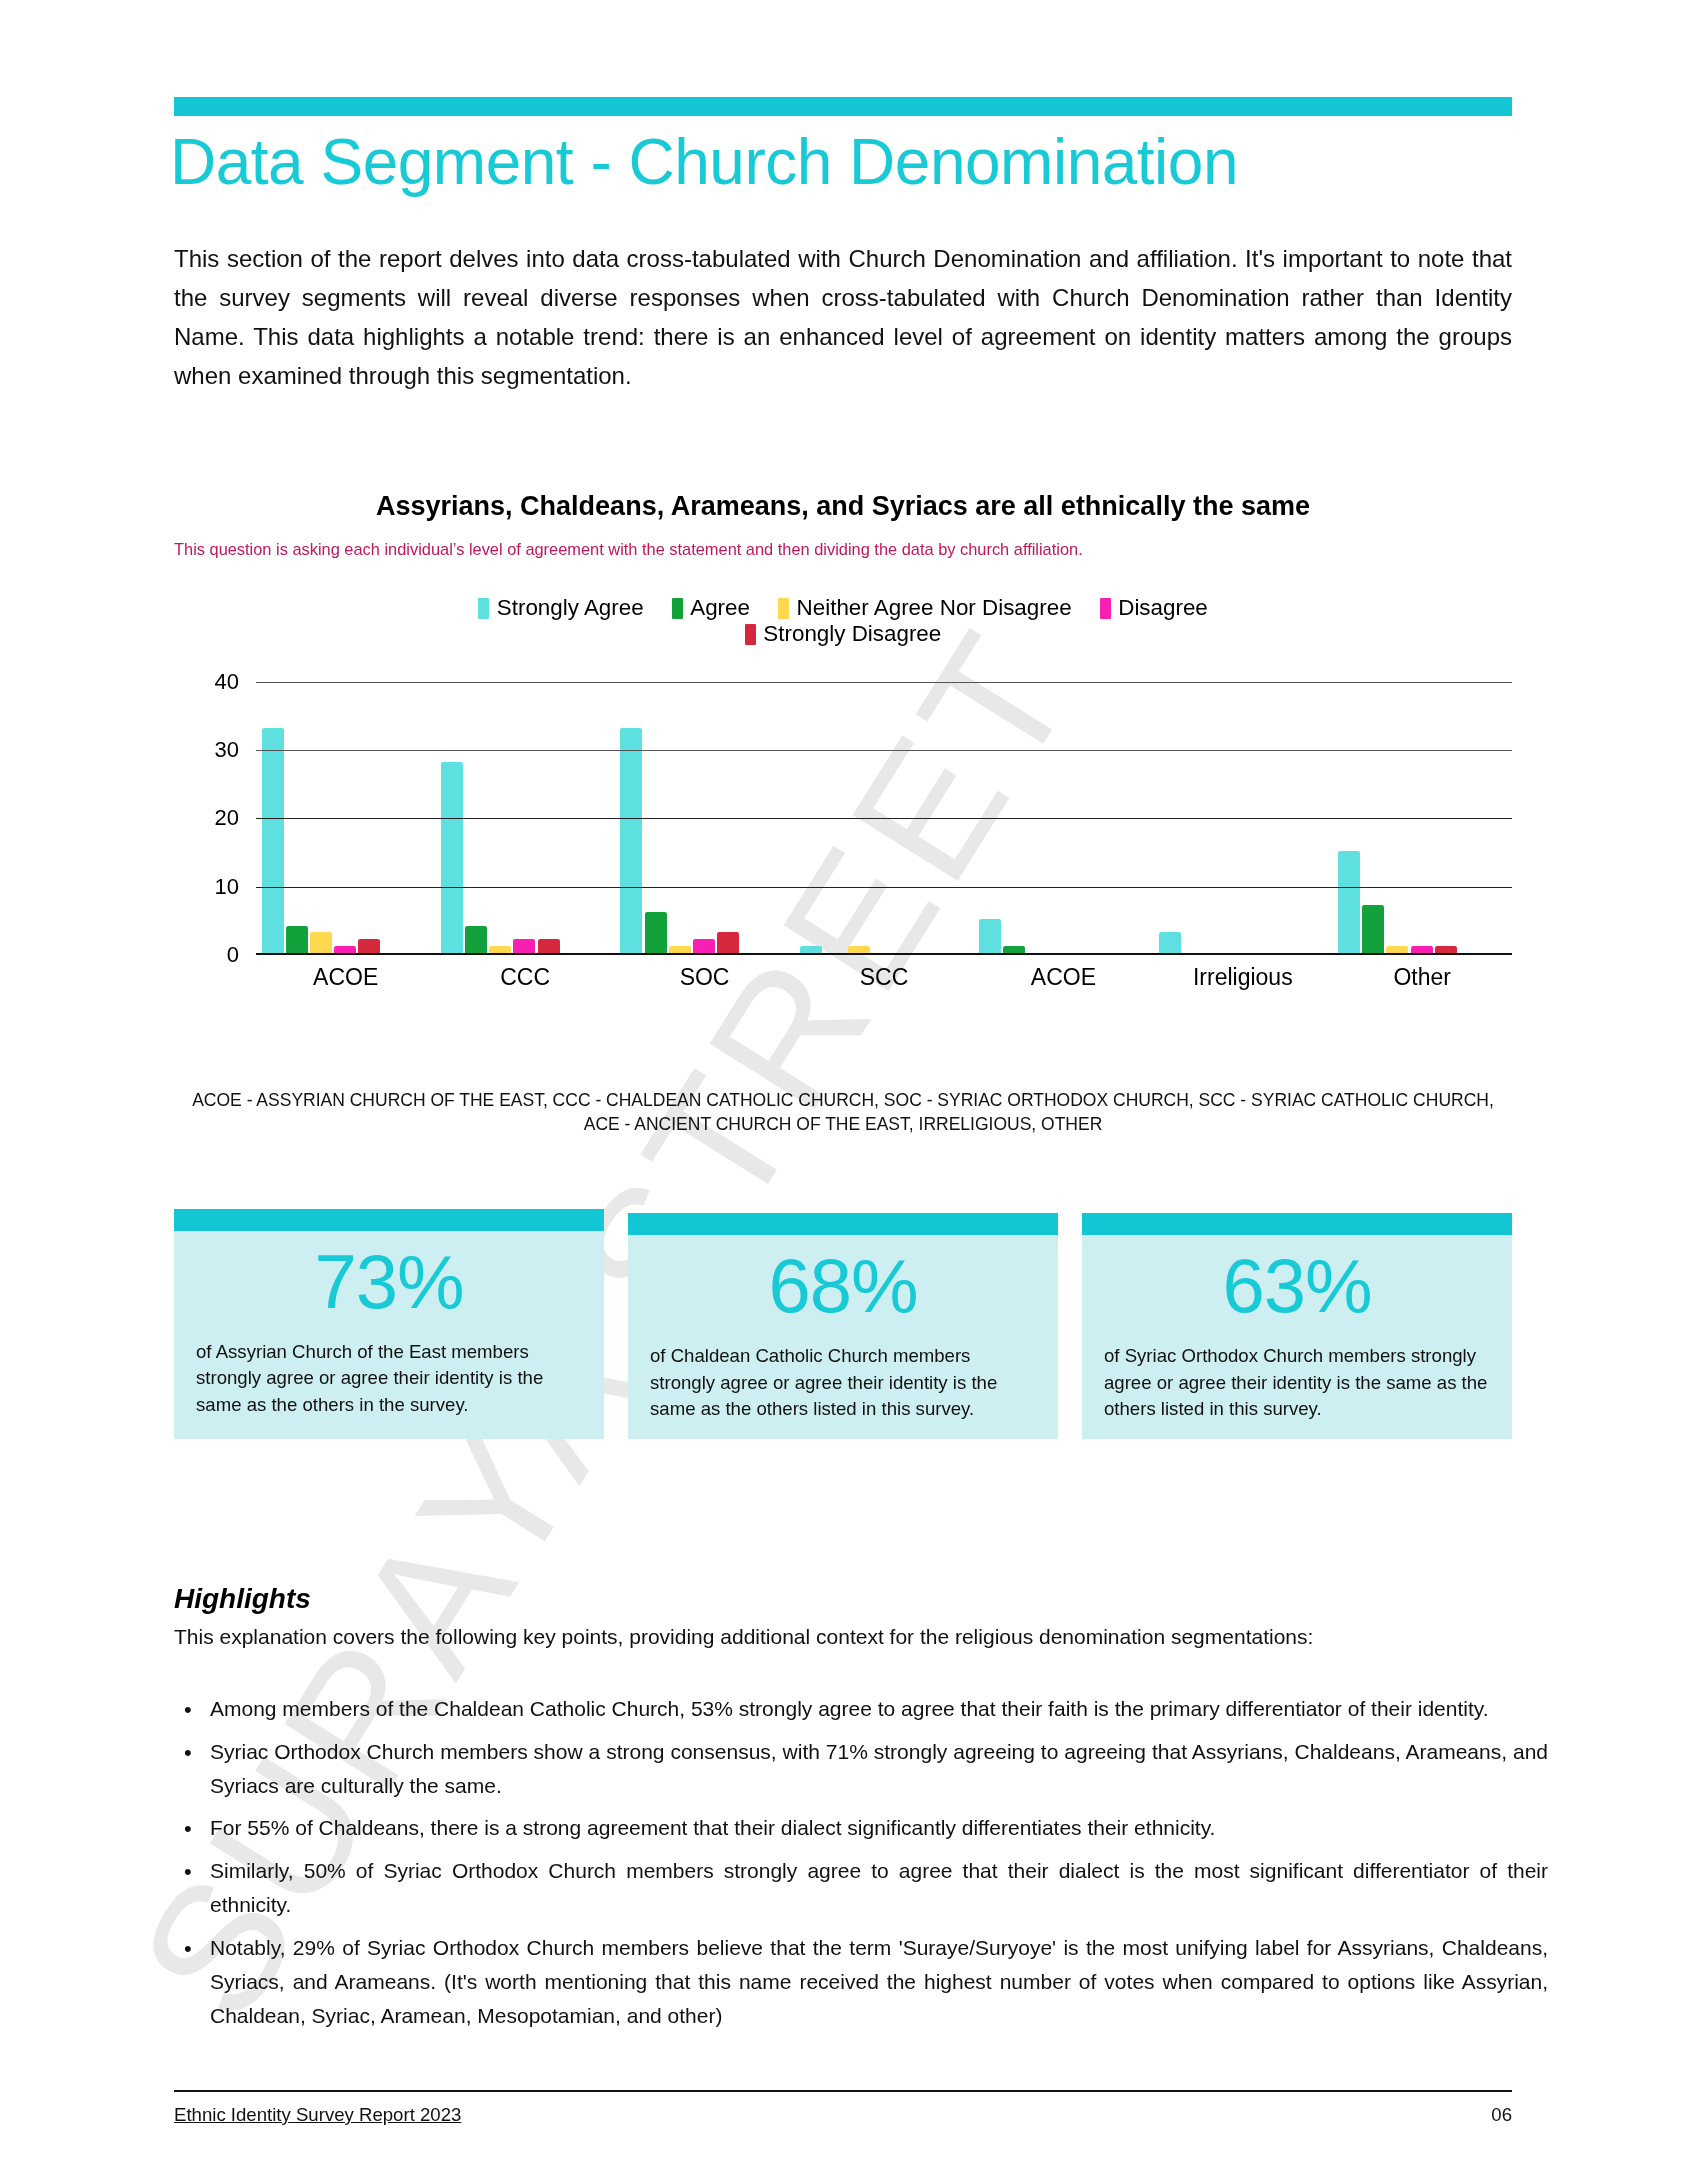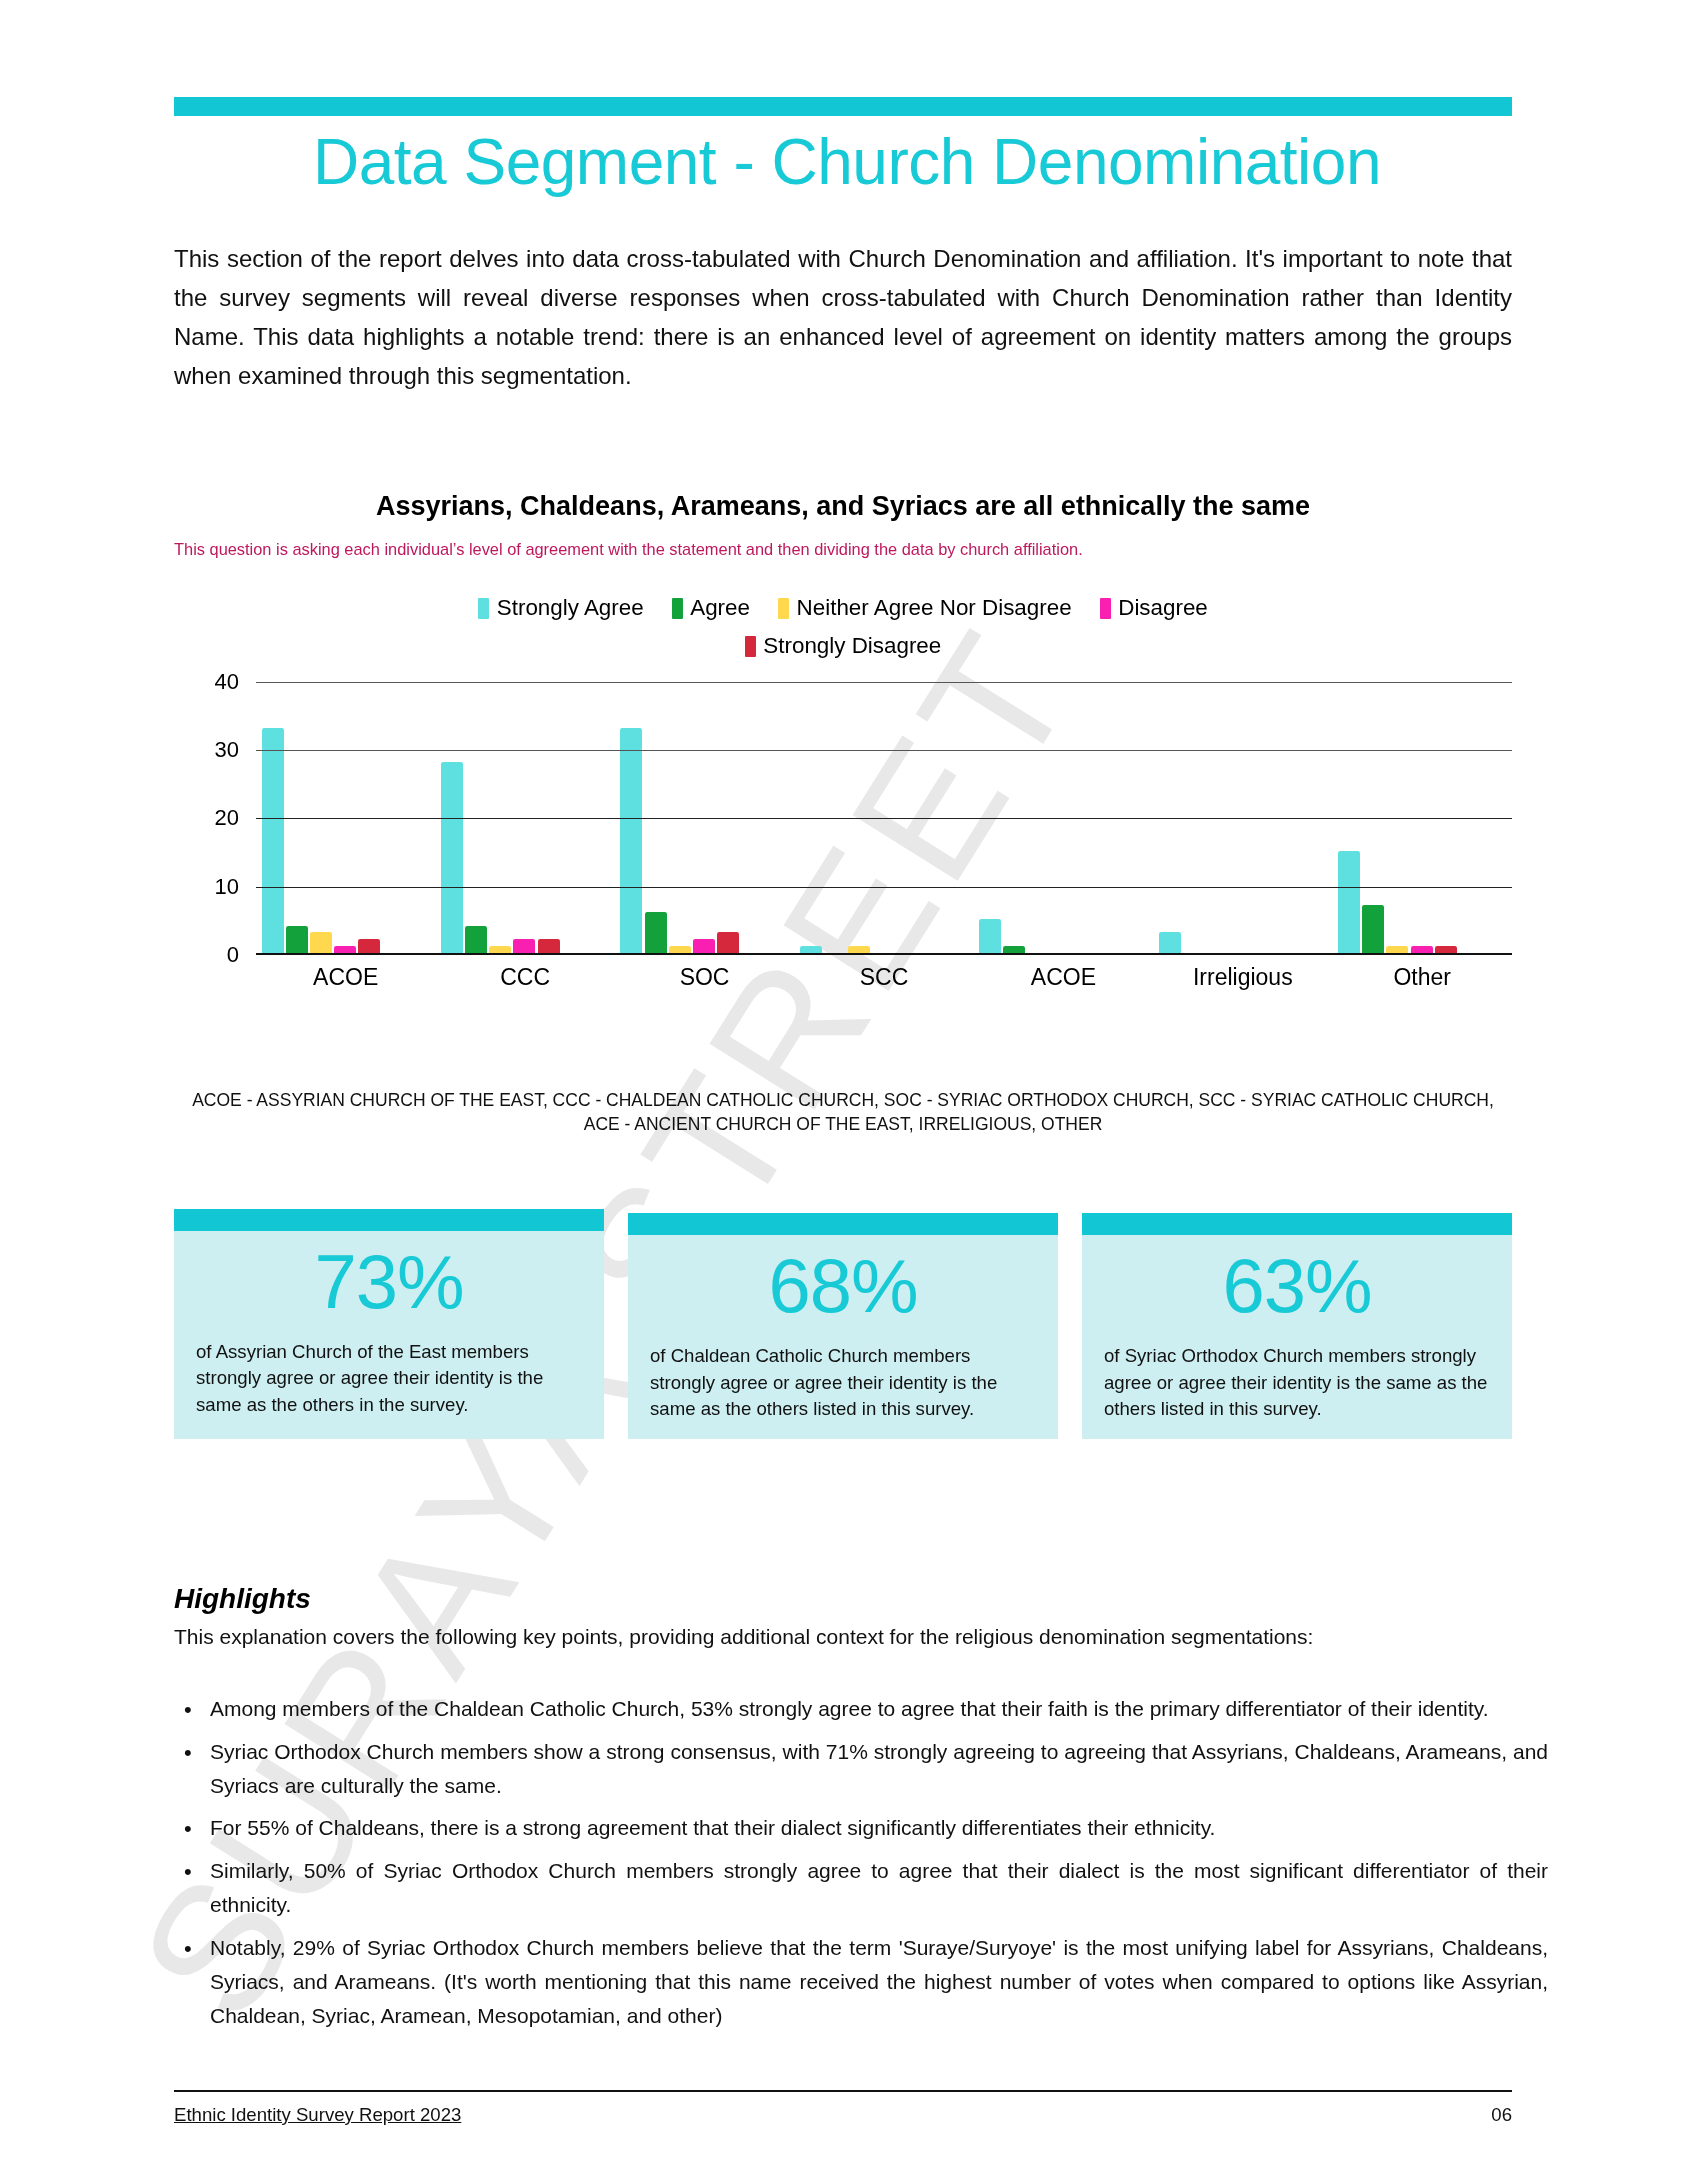--- a/index.html
+++ b/index.html
@@ -33,42 +33,41 @@
   .content{position:absolute;inset:0;z-index:10;}
 
   .topbar{
     position:absolute;left:174px;top:97px;width:1338px;height:18.6px;
     background:#13c6d4;
   }
   .title{
     position:absolute;left:170px;top:130px;width:1354px;
     font-size:64px;line-height:1.0;color:#18c9d6;font-weight:400;
     letter-spacing:-0.5px;
-    text-align:center;
   }
 
   .intro{
     position:absolute;left:174px;top:240px;width:1338px;
     font-size:24px;line-height:1.62;color:#111;text-align:justify;
   }
 
   .qtitle{
     position:absolute;left:174px;top:491px;width:1338px;
     text-align:center;font-size:27px;font-weight:700;color:#000;
   }
   .qsub{
     position:absolute;left:174px;top:540px;width:1338px;
     text-align:left;font-size:16.4px;color:#be185d;
   }
 
   
   .legend{
     position:absolute;left:174px;top:595px;width:1338px;
     display:flex;flex-wrap:wrap;justify-content:center;align-items:center;
-    gap:12px 26px;
+    gap:0 26px;
   }
   .legend-row{display:flex;justify-content:center;width:100%;gap:0 28px;}
   .legend-item{display:flex;align-items:center;gap:7.6px;}
   .legend-swatch{width:11px;height:21px;border-radius:1.1px;display:block;}
   .legend-label{font-size:22.4px;color:#000;}
 
   
   .chart{
     position:absolute;left:174px;top:682px;width:1338px;height:306px;
   }

